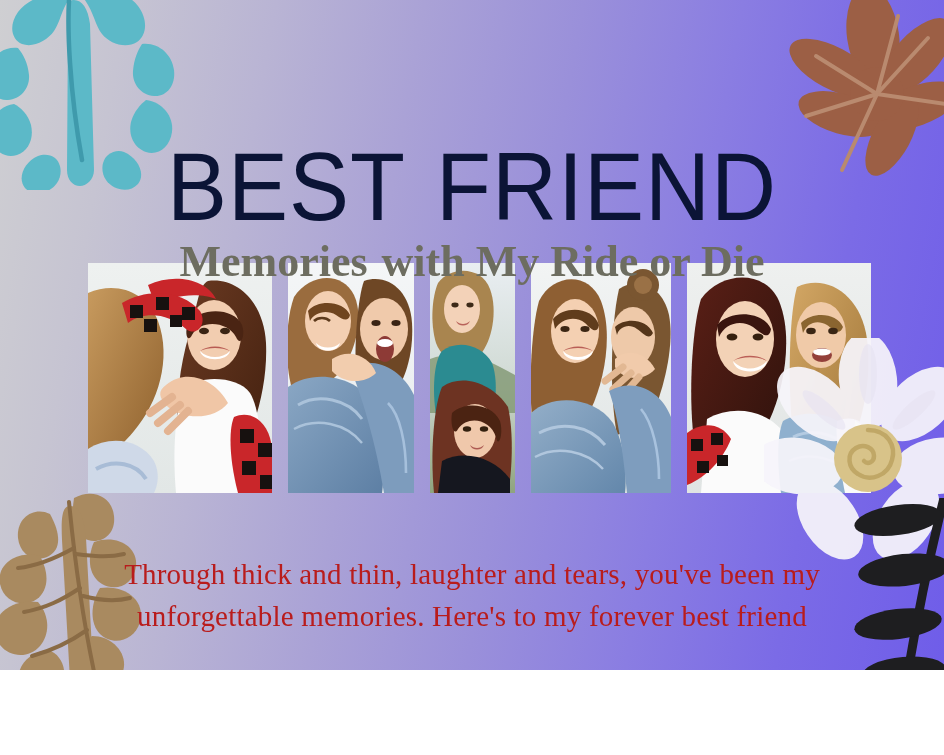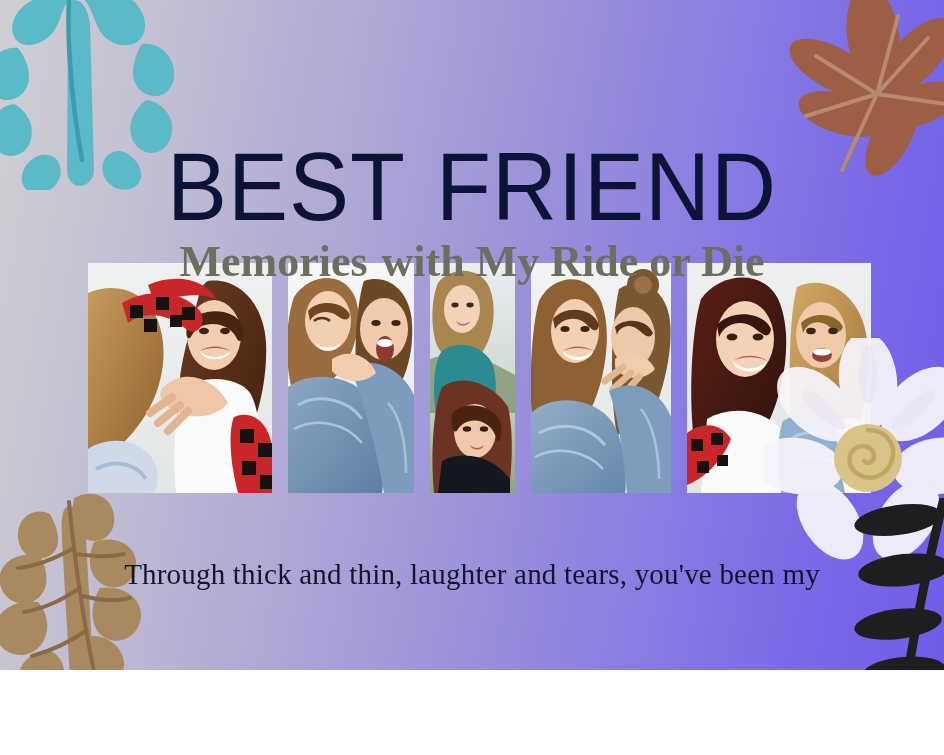--- a/index.html
+++ b/index.html
@@ -107,21 +107,21 @@
   
   .quote {
     position: absolute;
     left: 72px;
     top: 524px;
     width: 800px;
     text-align: center;
     font-family: "Liberation Serif", serif;
     font-size: 29px;
     line-height: 1.45;
-    color: #0f172a;
+    color: #b91c1c;
     letter-spacing: 0.2px;
   }
   .quote .line { display: block; }
 </style>
 </head>
 <body>
 
 <div id="poster">
 
   <div class="bg"></div>
@@ -422,15 +422,16 @@
   <h1 class="headline">
     <span>BEST</span><span class="gap"></span><span>FRIEND</span>
   </h1>
 
   <h2 class="subtitle">
     <span>Memories</span><span class="gap2"></span><span>with My Ride or Die</span>
   </h2>
 
   <p class="quote">
     <span class="line">Through thick and thin, laughter and tears, you've been my</span>
+    <span class="line">unforgettable memories. Here's to my forever best friend</span>
   </p>
 
 </div>
 
 </body></html>

